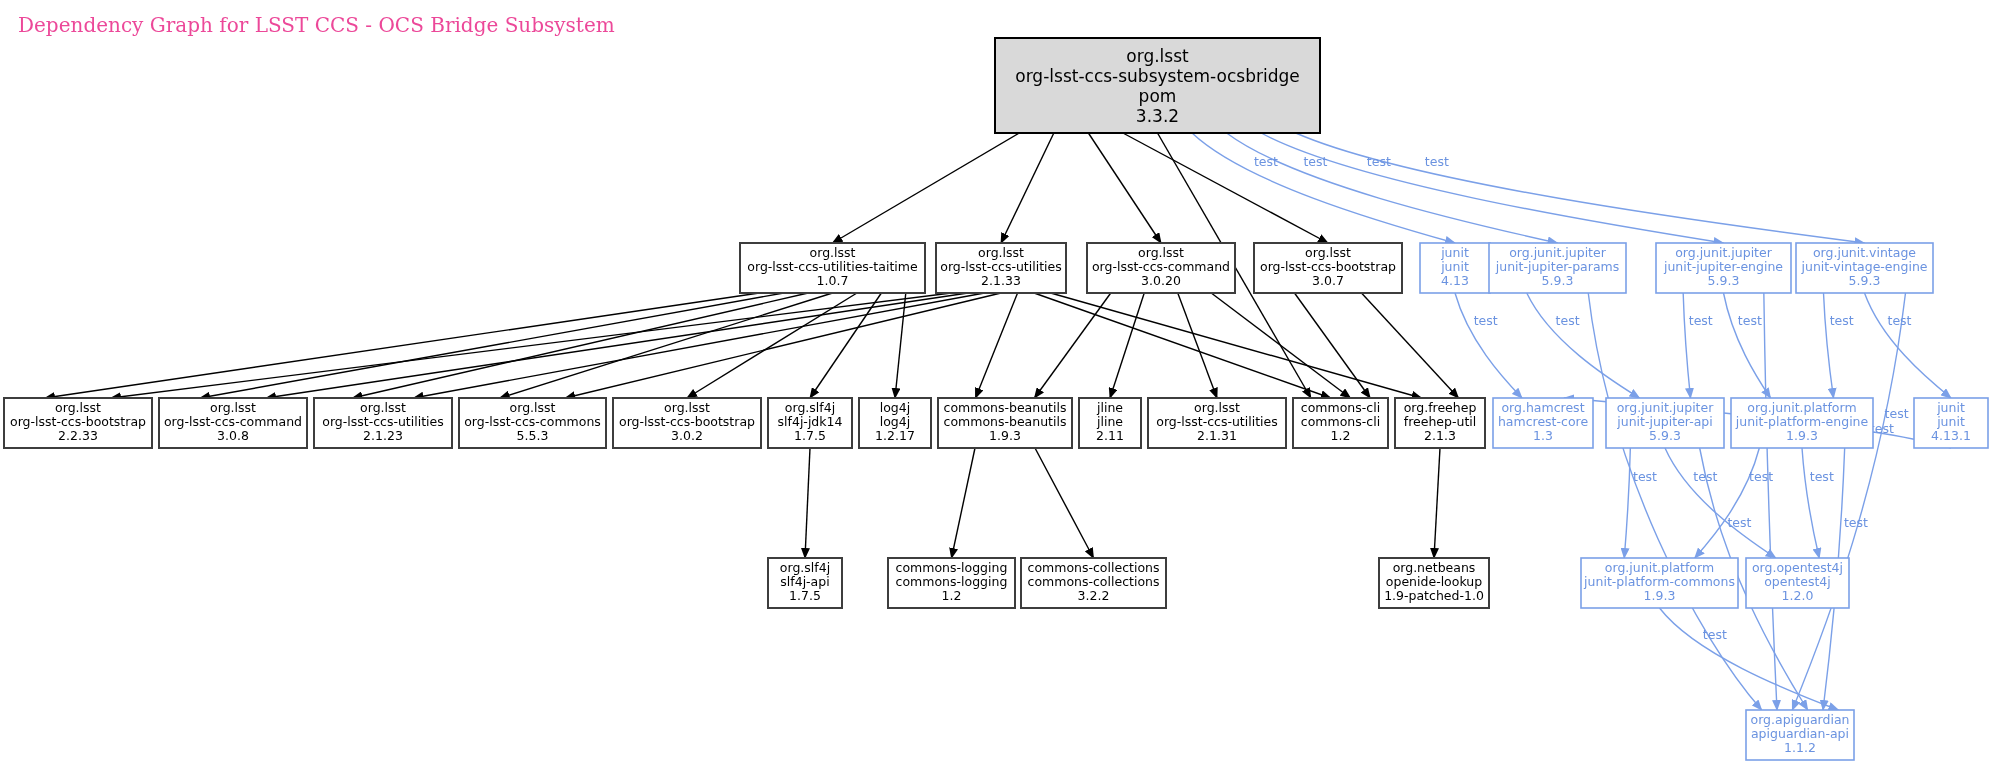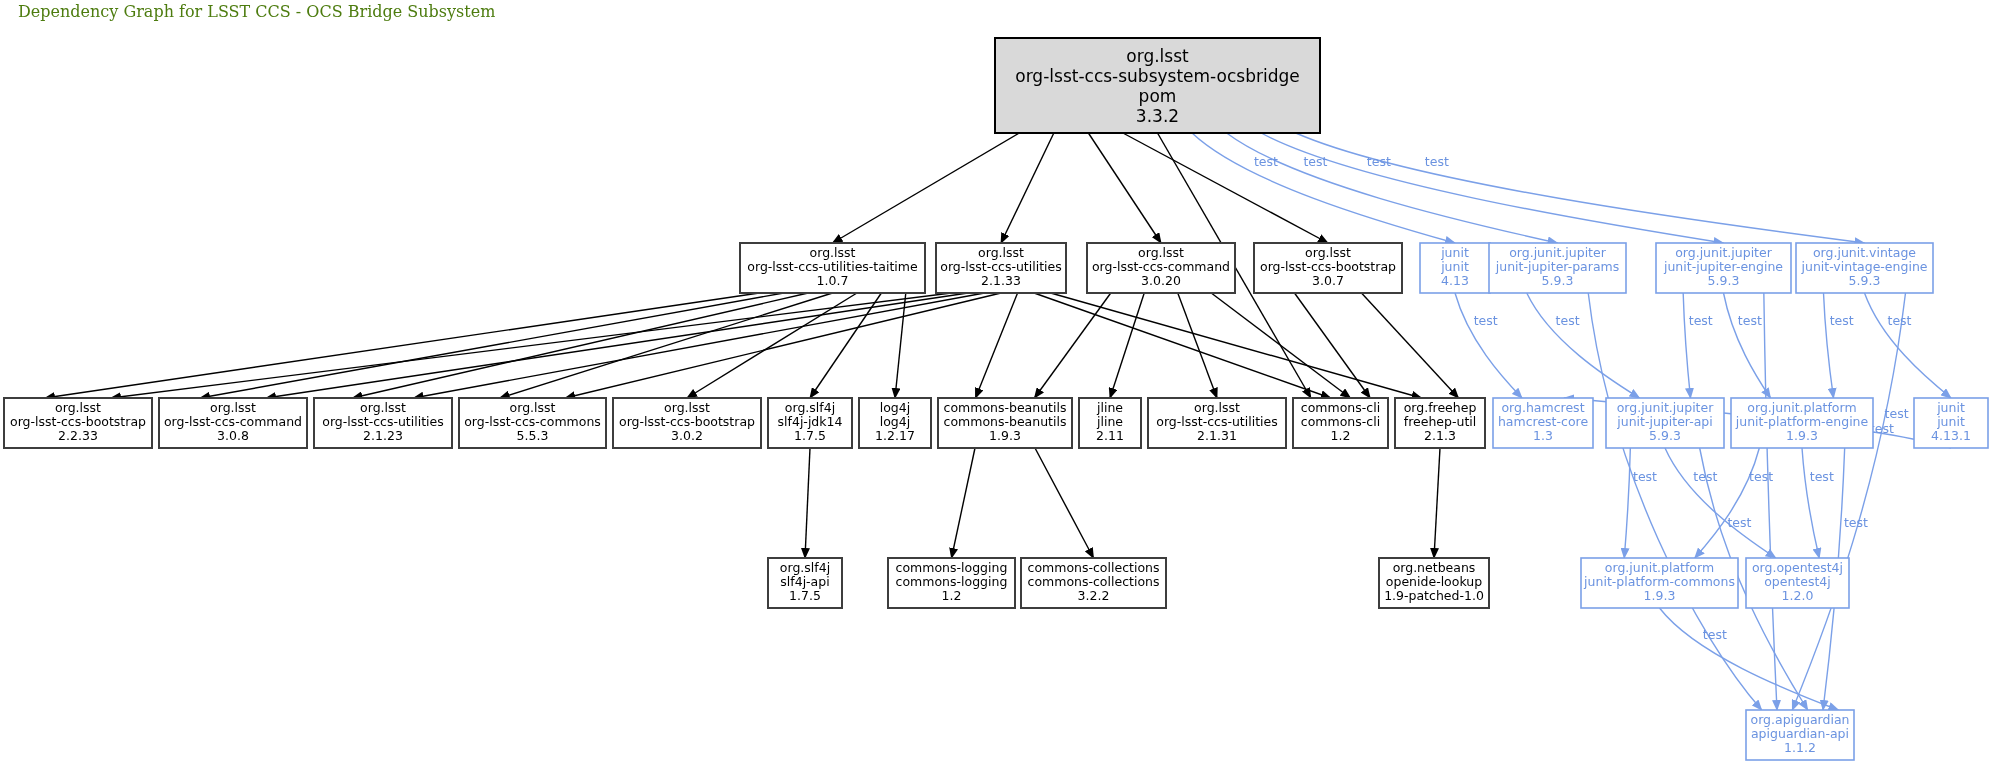--- a/index.html
+++ b/index.html
@@ -15,24 +15,24 @@
   }
   #canvas {
     position: relative;
     width: 1997px;
     height: 768px;
     background: #ffffff;
   }
   #graph-title {
     position: absolute;
     left: 18px;
-    top: 2px;
+    top: 13px;
     font-family: "DejaVu Serif", "Liberation Serif", serif;
-    font-size: 16px;
-    color: #4d7c0f;
+    font-size: 20px;
+    color: #ec4899;
     white-space: nowrap;
     letter-spacing: 0px;
   }
   svg#graph-svg {
     position: absolute;
     left: 0;
     top: 0;
     width: 1997px;
     height: 768px;
   }

